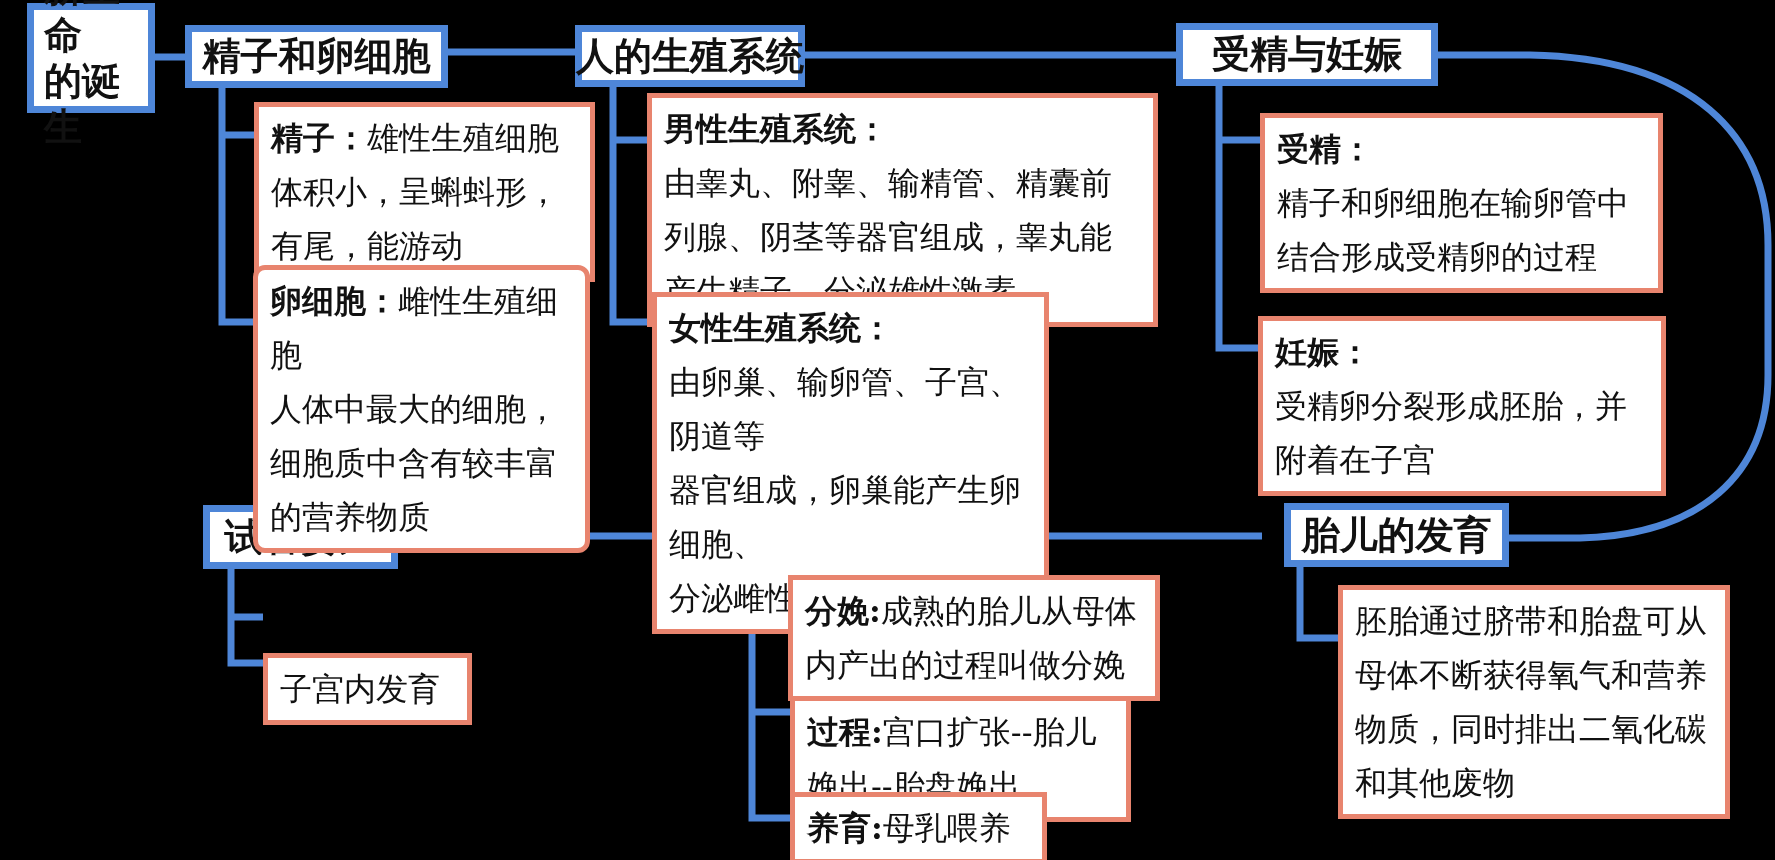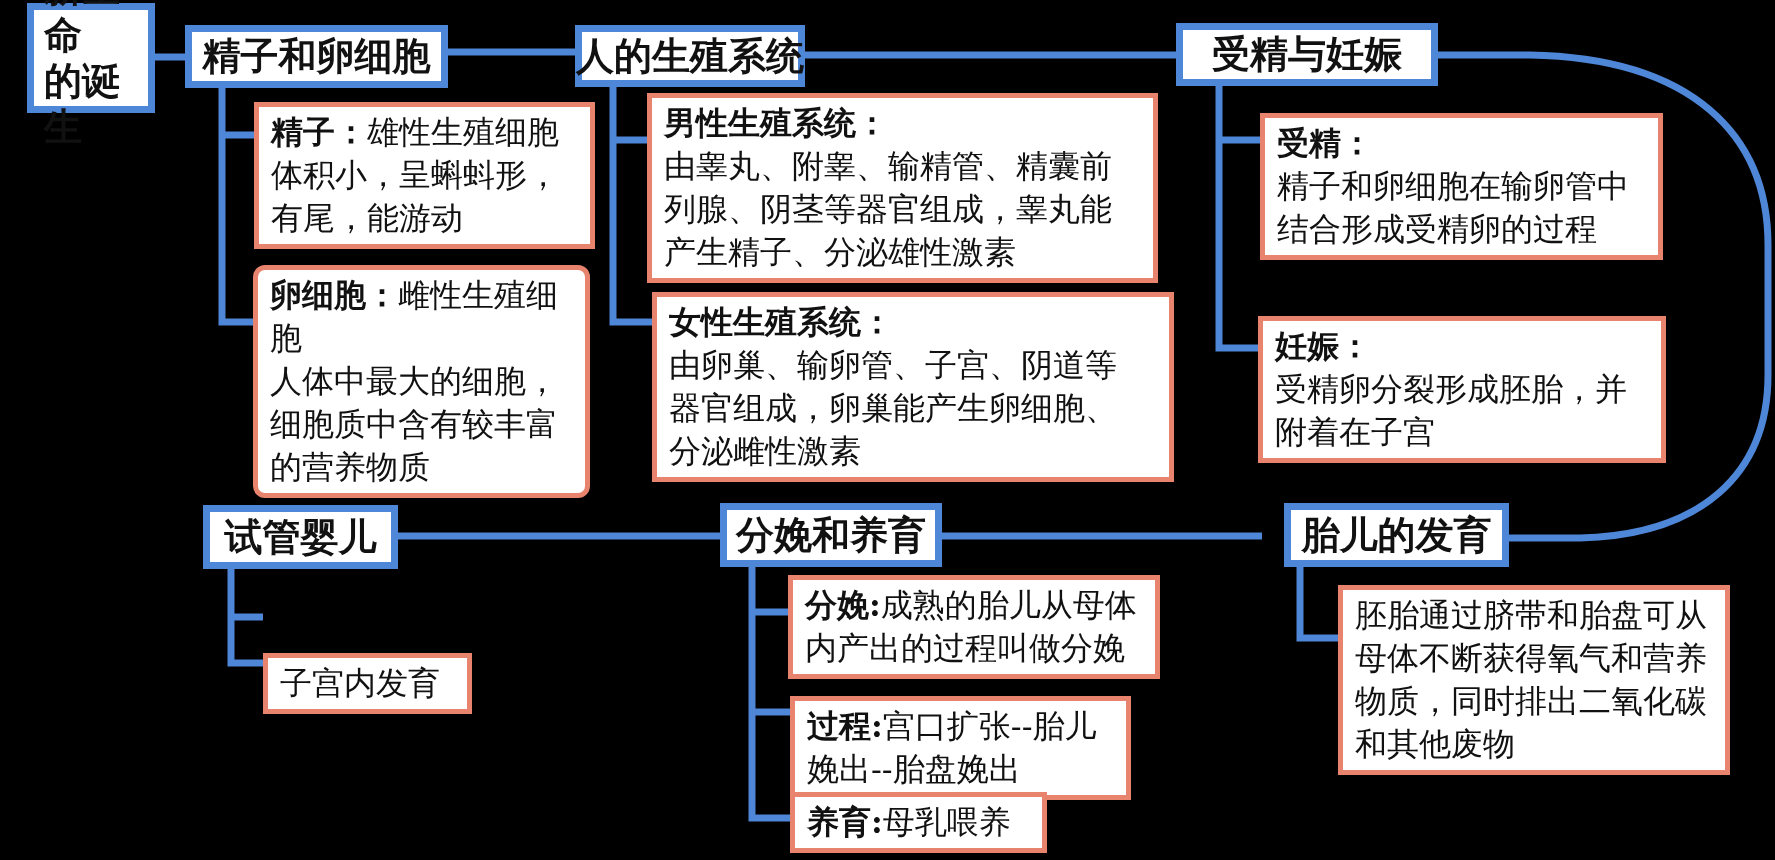--- a/index.html
+++ b/index.html
@@ -25,21 +25,21 @@
   }
   .bnode.root{justify-content:flex-start;padding-left:10px;white-space:pre-line;}
   .onode{
     position:absolute;
     background:#FFFFFF;
     border:5px solid #E8846E;
     box-sizing:border-box;
     padding:4px 12px;
     color:#111;
     font-family:"DejaVu Serif","Liberation Serif",serif;
-    font-size:32px;line-height:43px;
+    font-size:32px;line-height:54px;
     white-space:pre-line;
   }
   .onode b{font-weight:700;}
 </style>
 </head>
 <body>
 
 <div id="canvas">
 
   <svg id="edges" viewBox="0 0 1775 860">
@@ -94,21 +94,21 @@
 胞
 人体中最大的细胞，
 细胞质中含有较丰富
 的营养物质</span></div>
 
   <div class="onode" style="left:647px;top:93px;width:511px;min-height:185px;"><b>男性生殖系统：</b><span>
 由睾丸、附睾、输精管、精囊前
 列腺、阴茎等器官组成，睾丸能
 产生精子、分泌雄性激素</span></div>
 
-  <div class="onode" style="left:652px;top:292px;width:522px;min-height:180px;"><b>女性生殖系统：</b><span>
+  <div class="onode" style="left:652px;top:292px;width:397px;min-height:180px;"><b>女性生殖系统：</b><span>
 由卵巢、输卵管、子宫、阴道等
 器官组成，卵巢能产生卵细胞、
 分泌雌性激素</span></div>
 
   <div class="onode" style="left:1260px;top:113px;width:403px;min-height:139px;"><b>受精：</b><span>
 精子和卵细胞在输卵管中
 结合形成受精卵的过程</span></div>
 
   <div class="onode" style="left:1258px;top:316px;width:408px;min-height:141px;"><b>妊娠：</b><span>
 受精卵分裂形成胚胎，并

